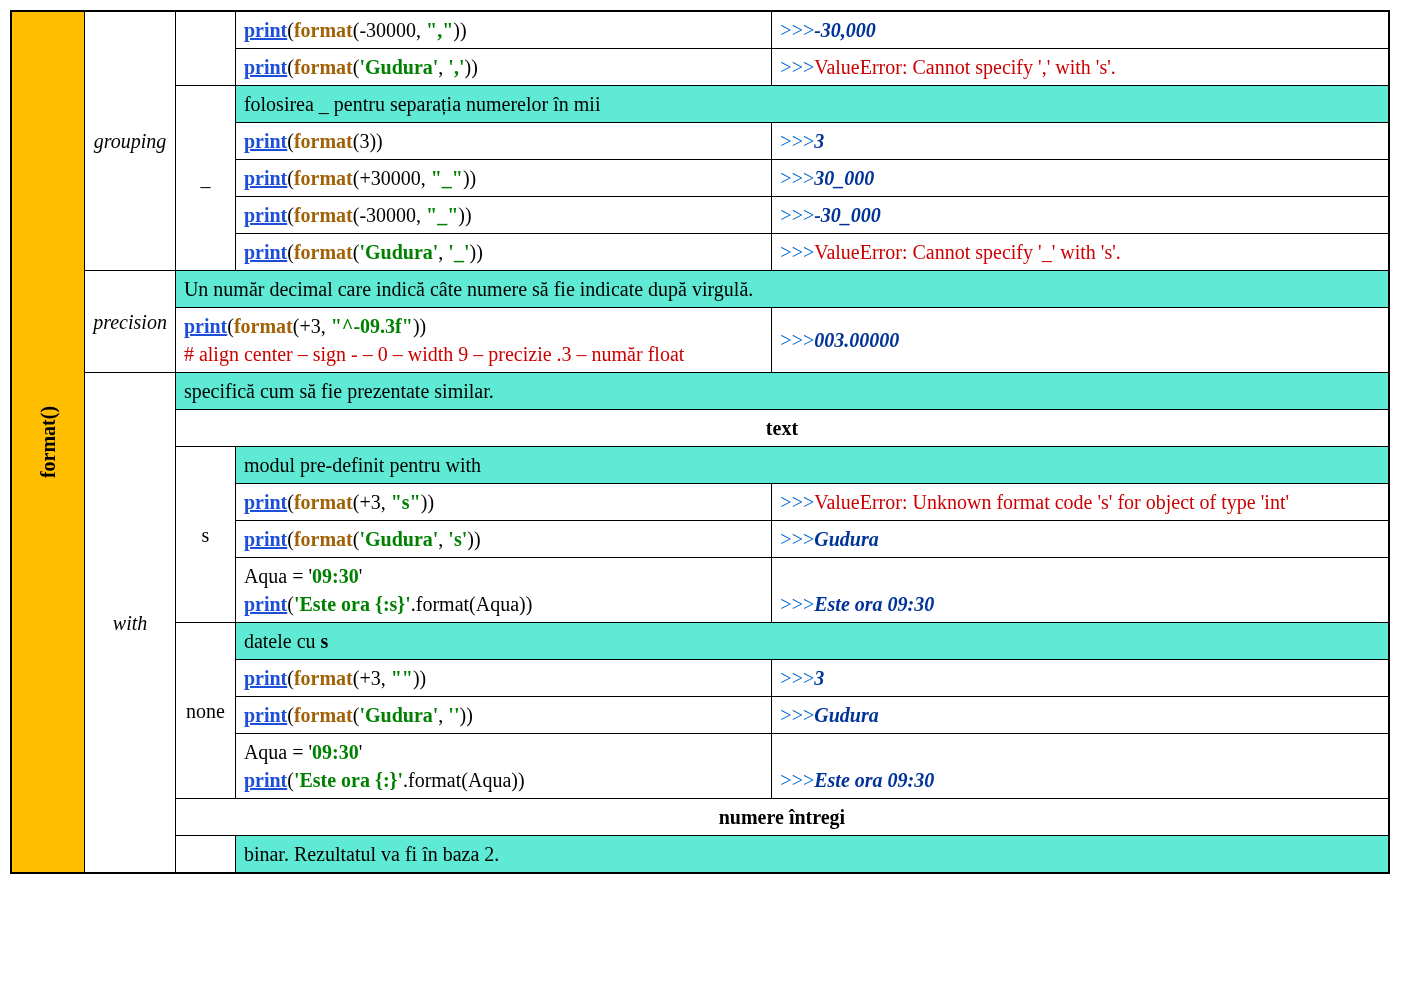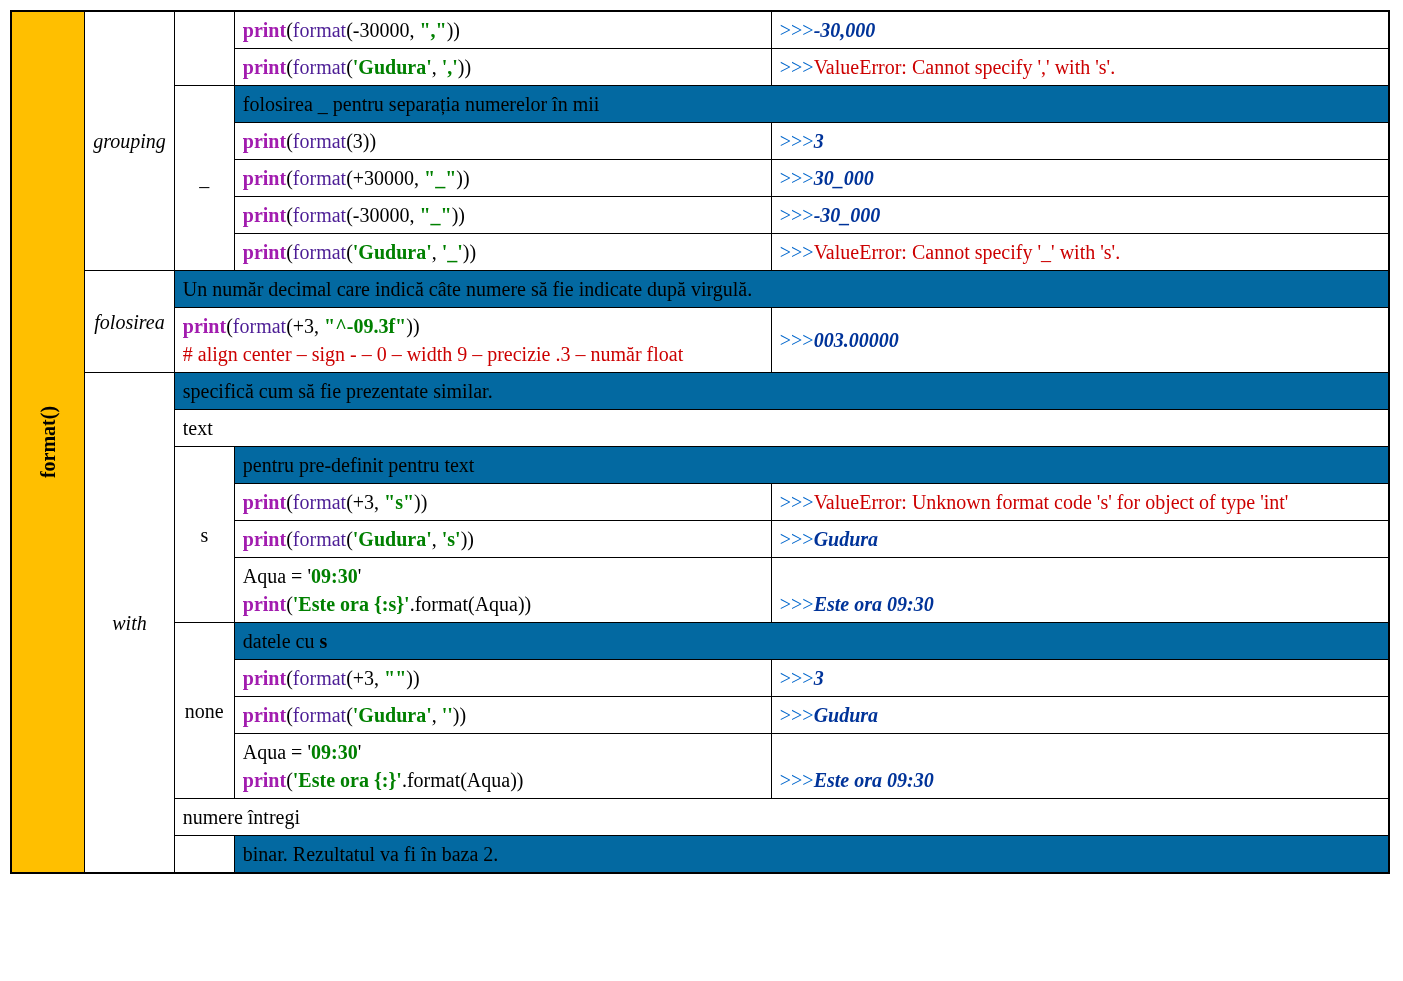--- a/index.html
+++ b/index.html
@@ -38,24 +38,24 @@
   }
   .param-col {
     font-style: italic;
     text-align: center;
     width: 80px;
   }
   .sub-col {
     text-align: center;
     width: 60px;
   }
-  .yellow { background: #0369a1; }
-  .header-center { text-align: left; font-weight: normal; }
-  .kw-print { color: #a21caf; font-weight: bold; }
-  .kw-func { color: #4c1d95; font-weight: normal; }
+  .yellow { background: #5eead4; }
+  .header-center { text-align: center; font-weight: bold; }
+  .kw-print { color: #1d4ed8; font-weight: bold; text-decoration: underline; }
+  .kw-func { color: #a16207; font-weight: bold; }
   .str { color: #008000; font-weight: bold; }
   .prompt { color: #0066cc; }
   .out-blue { color: #003399; font-weight: bold; font-style: italic; }
   .err { color: #cc0000; }
   .comment { color: #cc0000; margin-top: 32px; }
   .bold { font-weight: bold; }
 </style>
 </head>
 <body>
 
@@ -89,42 +89,42 @@
   <tr>
     <td><span class="kw-print">print</span><span>(</span><span class="kw-func">format</span><span>(-30000, </span><span class="str">"_"</span><span>))</span></td>
     <td><span class="prompt">&gt;&gt;&gt;</span><span class="out-blue">-30_000</span></td>
   </tr>
   <tr>
     <td><span class="kw-print">print</span><span>(</span><span class="kw-func">format</span><span>(</span><span class="str">'Gudura'</span><span>, </span><span class="str">'_'</span><span>))</span></td>
     <td><span class="prompt">&gt;&gt;&gt;</span><span class="err">ValueError: Cannot specify '_' with 's'.</span></td>
   </tr>
 
   <tr>
-    <td class="param-col" rowspan="2">folosirea</td>
+    <td class="param-col" rowspan="2">precision</td>
     <td class="yellow" colspan="3">Un număr decimal care indică câte numere să fie indicate după virgulă.</td>
   </tr>
   <tr>
     <td colspan="2">
       <span class="kw-print">print</span><span>(</span><span class="kw-func">format</span><span>(+3, </span><span class="str">"^-09.3f"</span><span>))</span><br>
       <span class="comment"># align center – sign - – 0 – width 9 – precizie .3 – număr float</span>
     </td>
     <td><span class="prompt">&gt;&gt;&gt;</span><span class="out-blue">003.00000</span></td>
   </tr>
 
   <tr>
     <td class="param-col" rowspan="13">with</td>
     <td class="yellow" colspan="3">specifică cum să fie prezentate similar.</td>
   </tr>
   <tr>
     <td class="header-center" colspan="3">text</td>
   </tr>
 
   <tr>
     <td class="sub-col" rowspan="4">s</td>
-    <td class="yellow" colspan="2">pentru pre-definit pentru text</td>
+    <td class="yellow" colspan="2">modul pre-definit pentru with</td>
   </tr>
   <tr>
     <td><span class="kw-print">print</span><span>(</span><span class="kw-func">format</span><span>(+3, </span><span class="str">"s"</span><span>))</span></td>
     <td><span class="prompt">&gt;&gt;&gt;</span><span class="err">ValueError: Unknown format code 's' for object of type 'int'</span></td>
   </tr>
   <tr>
     <td><span class="kw-print">print</span><span>(</span><span class="kw-func">format</span><span>(</span><span class="str">'Gudura'</span><span>, </span><span class="str">'s'</span><span>))</span></td>
     <td><span class="prompt">&gt;&gt;&gt;</span><span class="out-blue">Gudura</span></td>
   </tr>
   <tr>

